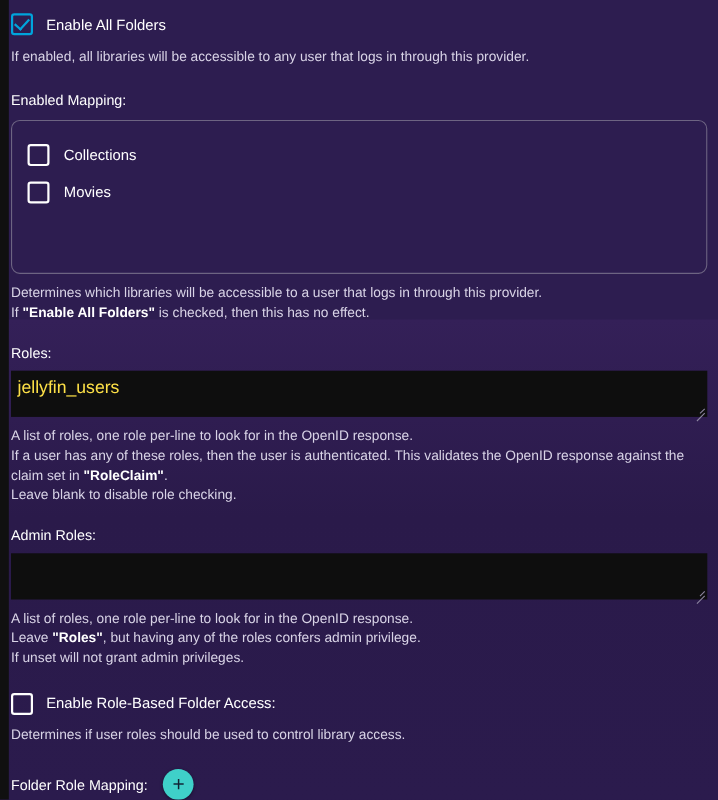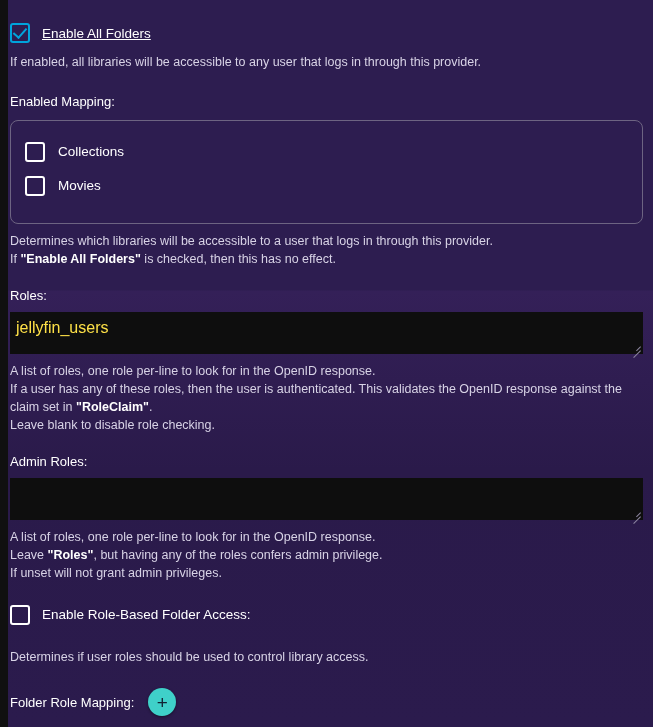--- a/index.html
+++ b/index.html
@@ -140,29 +140,29 @@
     cursor: pointer;
     flex: 0 0 auto;
   }
 </style>
 </head>
 <body>
 
 <div class="page">
   <div class="edge-strip"></div>
 
-  <div class="row" style="padding-top:23px;text-decoration:underline;">
+  <div class="row" style="padding-top:12px;">
     <span class="checkbox checked"></span>
     <span class="cb-label">Enable All Folders</span>
   </div>
   <div class="helper" style="margin-top:11px;">If enabled, all libraries will be accessible to any user that logs in through this provider.</div>
 
   <div class="section-label" style="margin-top:22px;">Enabled Mapping:</div>
 
-  <div class="folder-box" style="margin-top:11px; height:104px;">
+  <div class="folder-box" style="margin-top:11px; height:140px;">
     <div class="folder-item">
       <span class="checkbox"></span>
       <span class="cb-label">Collections</span>
     </div>
     <div class="folder-item">
       <span class="checkbox"></span>
       <span class="cb-label">Movies</span>
     </div>
   </div>
 
@@ -193,20 +193,20 @@
   </div>
 
   <div class="helper" style="margin-top:9px;">A list of roles, one role per-line to look for in the OpenID response.</div>
   <div class="helper"><span>Leave </span><b>"Roles"</b><span>, but having any of the roles confers admin privilege.</span></div>
   <div class="helper">If unset will not grant admin privileges.</div>
 
   <div class="row" style="margin-top:22px;">
     <span class="checkbox"></span>
     <span class="cb-label">Enable Role-Based Folder Access:</span>
   </div>
-  <div class="helper" style="margin-top:24px;">Determines if user roles should be used to control library access.</div>
+  <div class="helper" style="margin-top:10px;">Determines if user roles should be used to control library access.</div>
 
   <div class="row" style="margin-top:22px;">
     <span class="section-label">Folder Role Mapping:</span>
     <span class="fab">+</span>
   </div>
 
 </div>
 
 </body></html>

